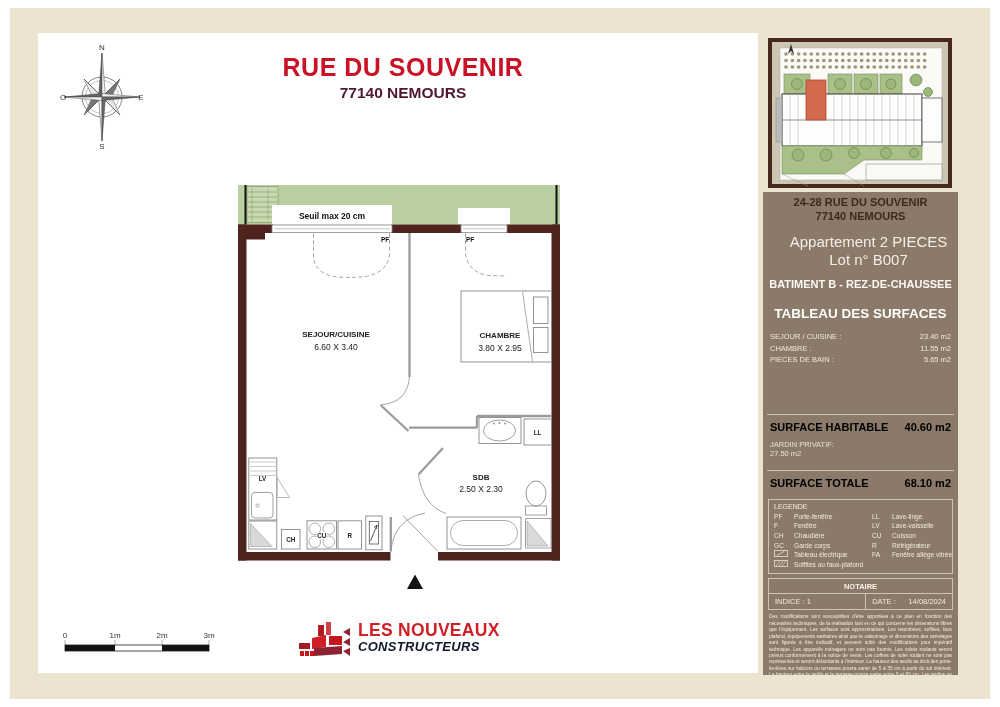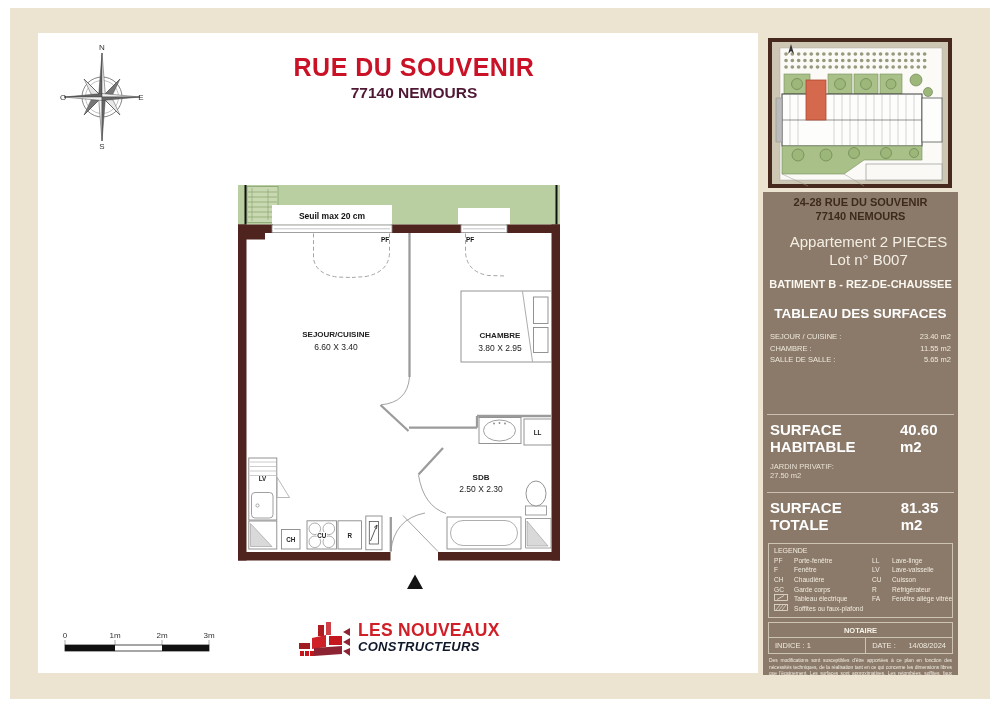--- a/index.html
+++ b/index.html
@@ -2,21 +2,21 @@
 <html><head>
 <meta charset="utf-8">
 <style>
   html,body{margin:0;padding:0;}
   body{width:1000px;height:707px;position:relative;background:#ffffff;
        font-family:"Liberation Sans",sans-serif;overflow:hidden;}
   .frame{position:absolute;left:10px;top:8px;width:980px;height:691px;background:#ece3d0;}
   .paper{position:absolute;left:28px;top:25px;width:720px;height:640px;background:#ffffff;}
 
   
-  .titleblock{position:absolute;left:126px;top:20px;width:500px;text-align:center;}
+  .titleblock{position:absolute;left:115px;top:20px;width:500px;text-align:center;}
   .title-main{font-size:25px;font-weight:bold;color:#ca1126;letter-spacing:.5px;}
   .title-sub{font-size:15.5px;font-weight:bold;color:#4f1733;margin-top:2px;}
 
   
   .compass{position:absolute;left:22px;top:10px;}
   .plan{position:absolute;left:190px;top:145px;}
   .scalebar{position:absolute;left:20px;top:595px;}
 
   .plan text,.scalebar text,.compass text{font-family:"Liberation Sans",sans-serif;}
   .t-room{font-size:8px;font-weight:bold;fill:#222;text-anchor:middle;}
@@ -40,21 +40,21 @@
   .sidebar{position:absolute;left:753px;top:184px;width:195px;height:483px;
            background:#8b7a69;overflow:hidden;}
   .sb-addr{margin-top:4px;text-align:center;font-size:11px;font-weight:bold;color:#3e2a1b;line-height:1.25;}
   .sb-apt{margin-top:9px;text-align:center;font-size:15px;color:#f3eee4;line-height:1.25;padding-left:16px;}
   .sb-bat{margin-top:8px;text-align:center;font-size:11px;font-weight:bold;color:#fbf8f2;}
   .sb-tds{margin-top:16px;text-align:center;font-size:13.5px;font-weight:bold;color:#ffffff;}
   .sb-rows{margin-top:10px;padding:0 7px;}
   .sb-row{display:flex;justify-content:space-between;font-size:7.5px;color:#eee8dc;line-height:1.55;}
   .sb-big{display:flex;justify-content:space-between;align-items:baseline;margin:0 4px;
           padding:6px 3px 5px;border-top:1px solid rgba(243,238,228,.6);
-          font-size:15px;font-weight:bold;color:#ffffff;}
+          font-size:11px;font-weight:bold;color:#000000;}
   .sb-big.first{margin-top:48px;}
   .sb-big.tot{margin-top:6px;gap:24px;}
   .sb-mini{display:flex;justify-content:space-between;padding:2px 7px 6px;font-size:7.5px;color:#e8e1d4;flex-direction:column;}
   .sb-legend{margin:5px 5px 0;border:1px solid #cdc4b4;padding:3px 5px 4px;}
   .lg-title{font-size:7px;color:#f2ede3;margin-bottom:2px;}
   .lg-row{display:flex;align-items:center;font-size:6.6px;color:#f0eadf;line-height:1.45;}
   .lg-abbr{width:20px;flex:none;}
   .lg-label{width:78px;flex:none;white-space:nowrap;}
   .lg-label2{flex:1;min-width:0;white-space:nowrap;}
   .lg-ic{width:20px;flex:none;}
@@ -308,36 +308,36 @@
     <div class="sb-rows">
       <div class="sb-row">
         <span>SEJOUR / CUISINE :</span>
         <span>23.40 m2</span>
       </div>
       <div class="sb-row">
         <span>CHAMBRE :</span>
         <span>11.55 m2</span>
       </div>
       <div class="sb-row">
-        <span>SALLE DE SALLE :</span>
+        <span>PIECES DE BAIN :</span>
         <span>5.65 m2</span>
       </div>
     </div>
 
     <div class="sb-big first">
       <span>SURFACE HABITABLE</span>
       <span>40.60 m2</span>
     </div>
     <div class="sb-mini">
       <span>JARDIN PRIVATIF:</span>
       <span>27.50 m2</span>
     </div>
     <div class="sb-big tot">
       <span>SURFACE TOTALE</span>
-      <span>81.35 m2</span>
+      <span>68.10 m2</span>
     </div>
 
     <div class="sb-legend">
       <div class="lg-title">LEGENDE</div>
       <div class="lg-row">
         <span class="lg-abbr">PF</span>
         <span class="lg-label">Porte-fenêtre</span>
         <span class="lg-abbr">LL</span>
         <span class="lg-label2">Lave-linge</span>
       </div>

